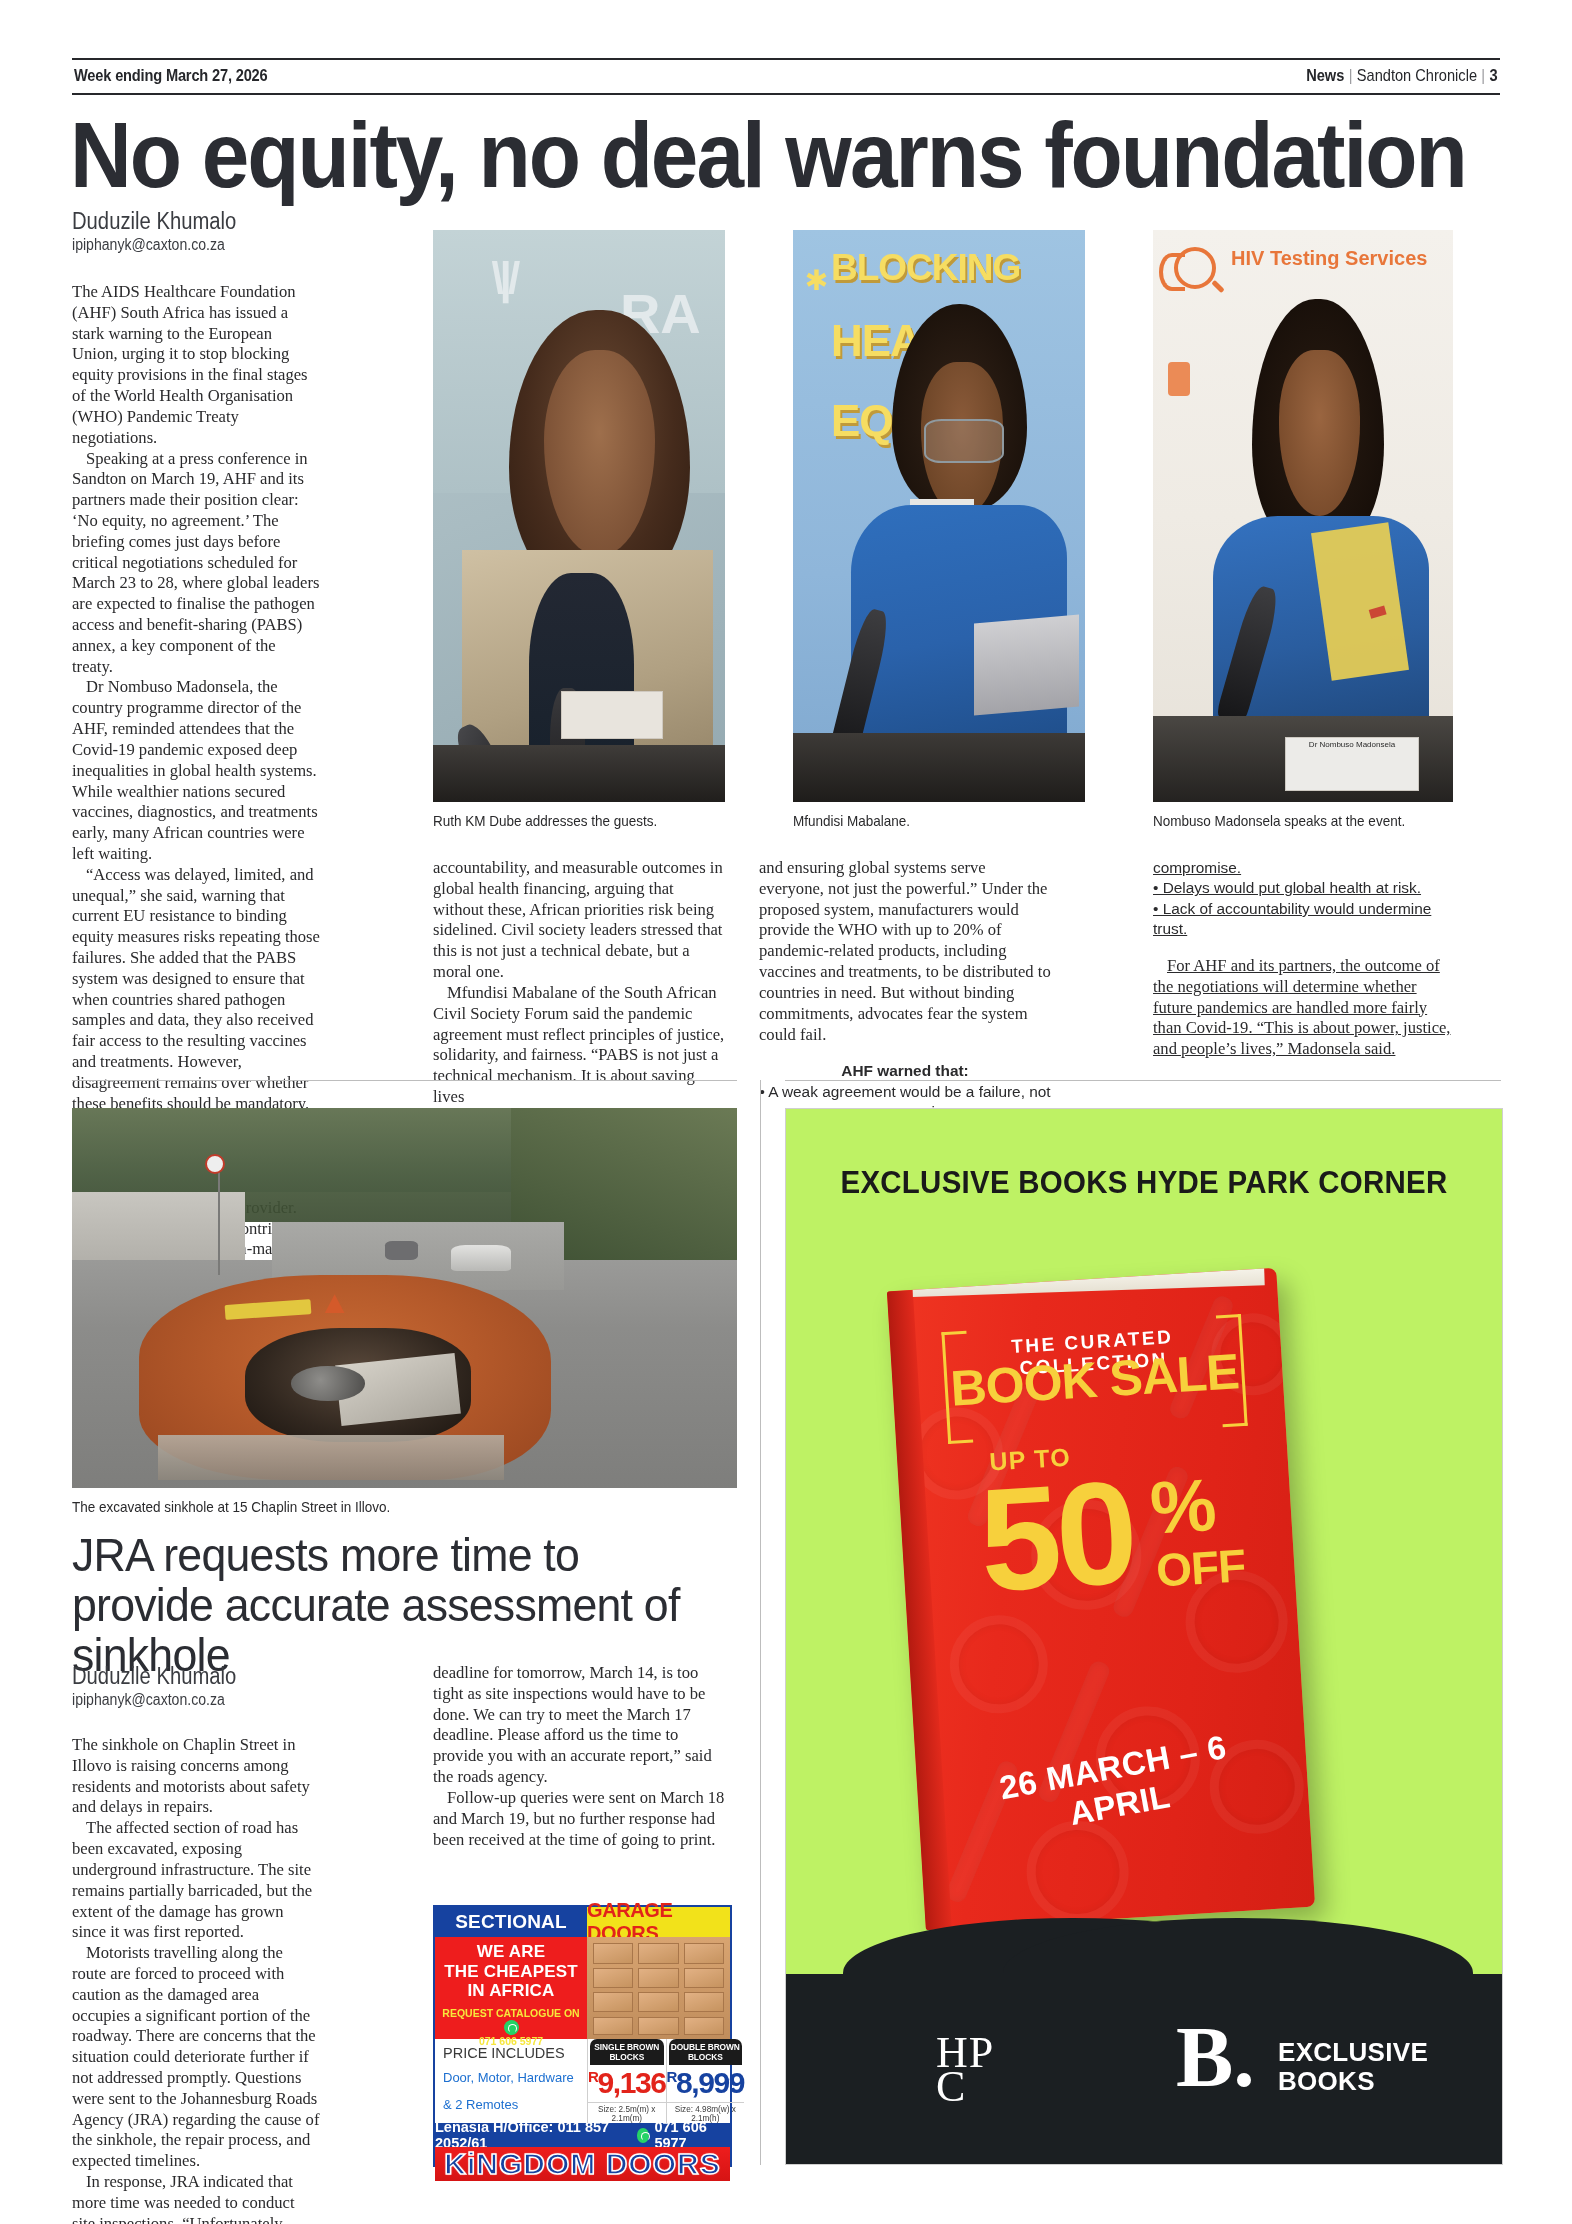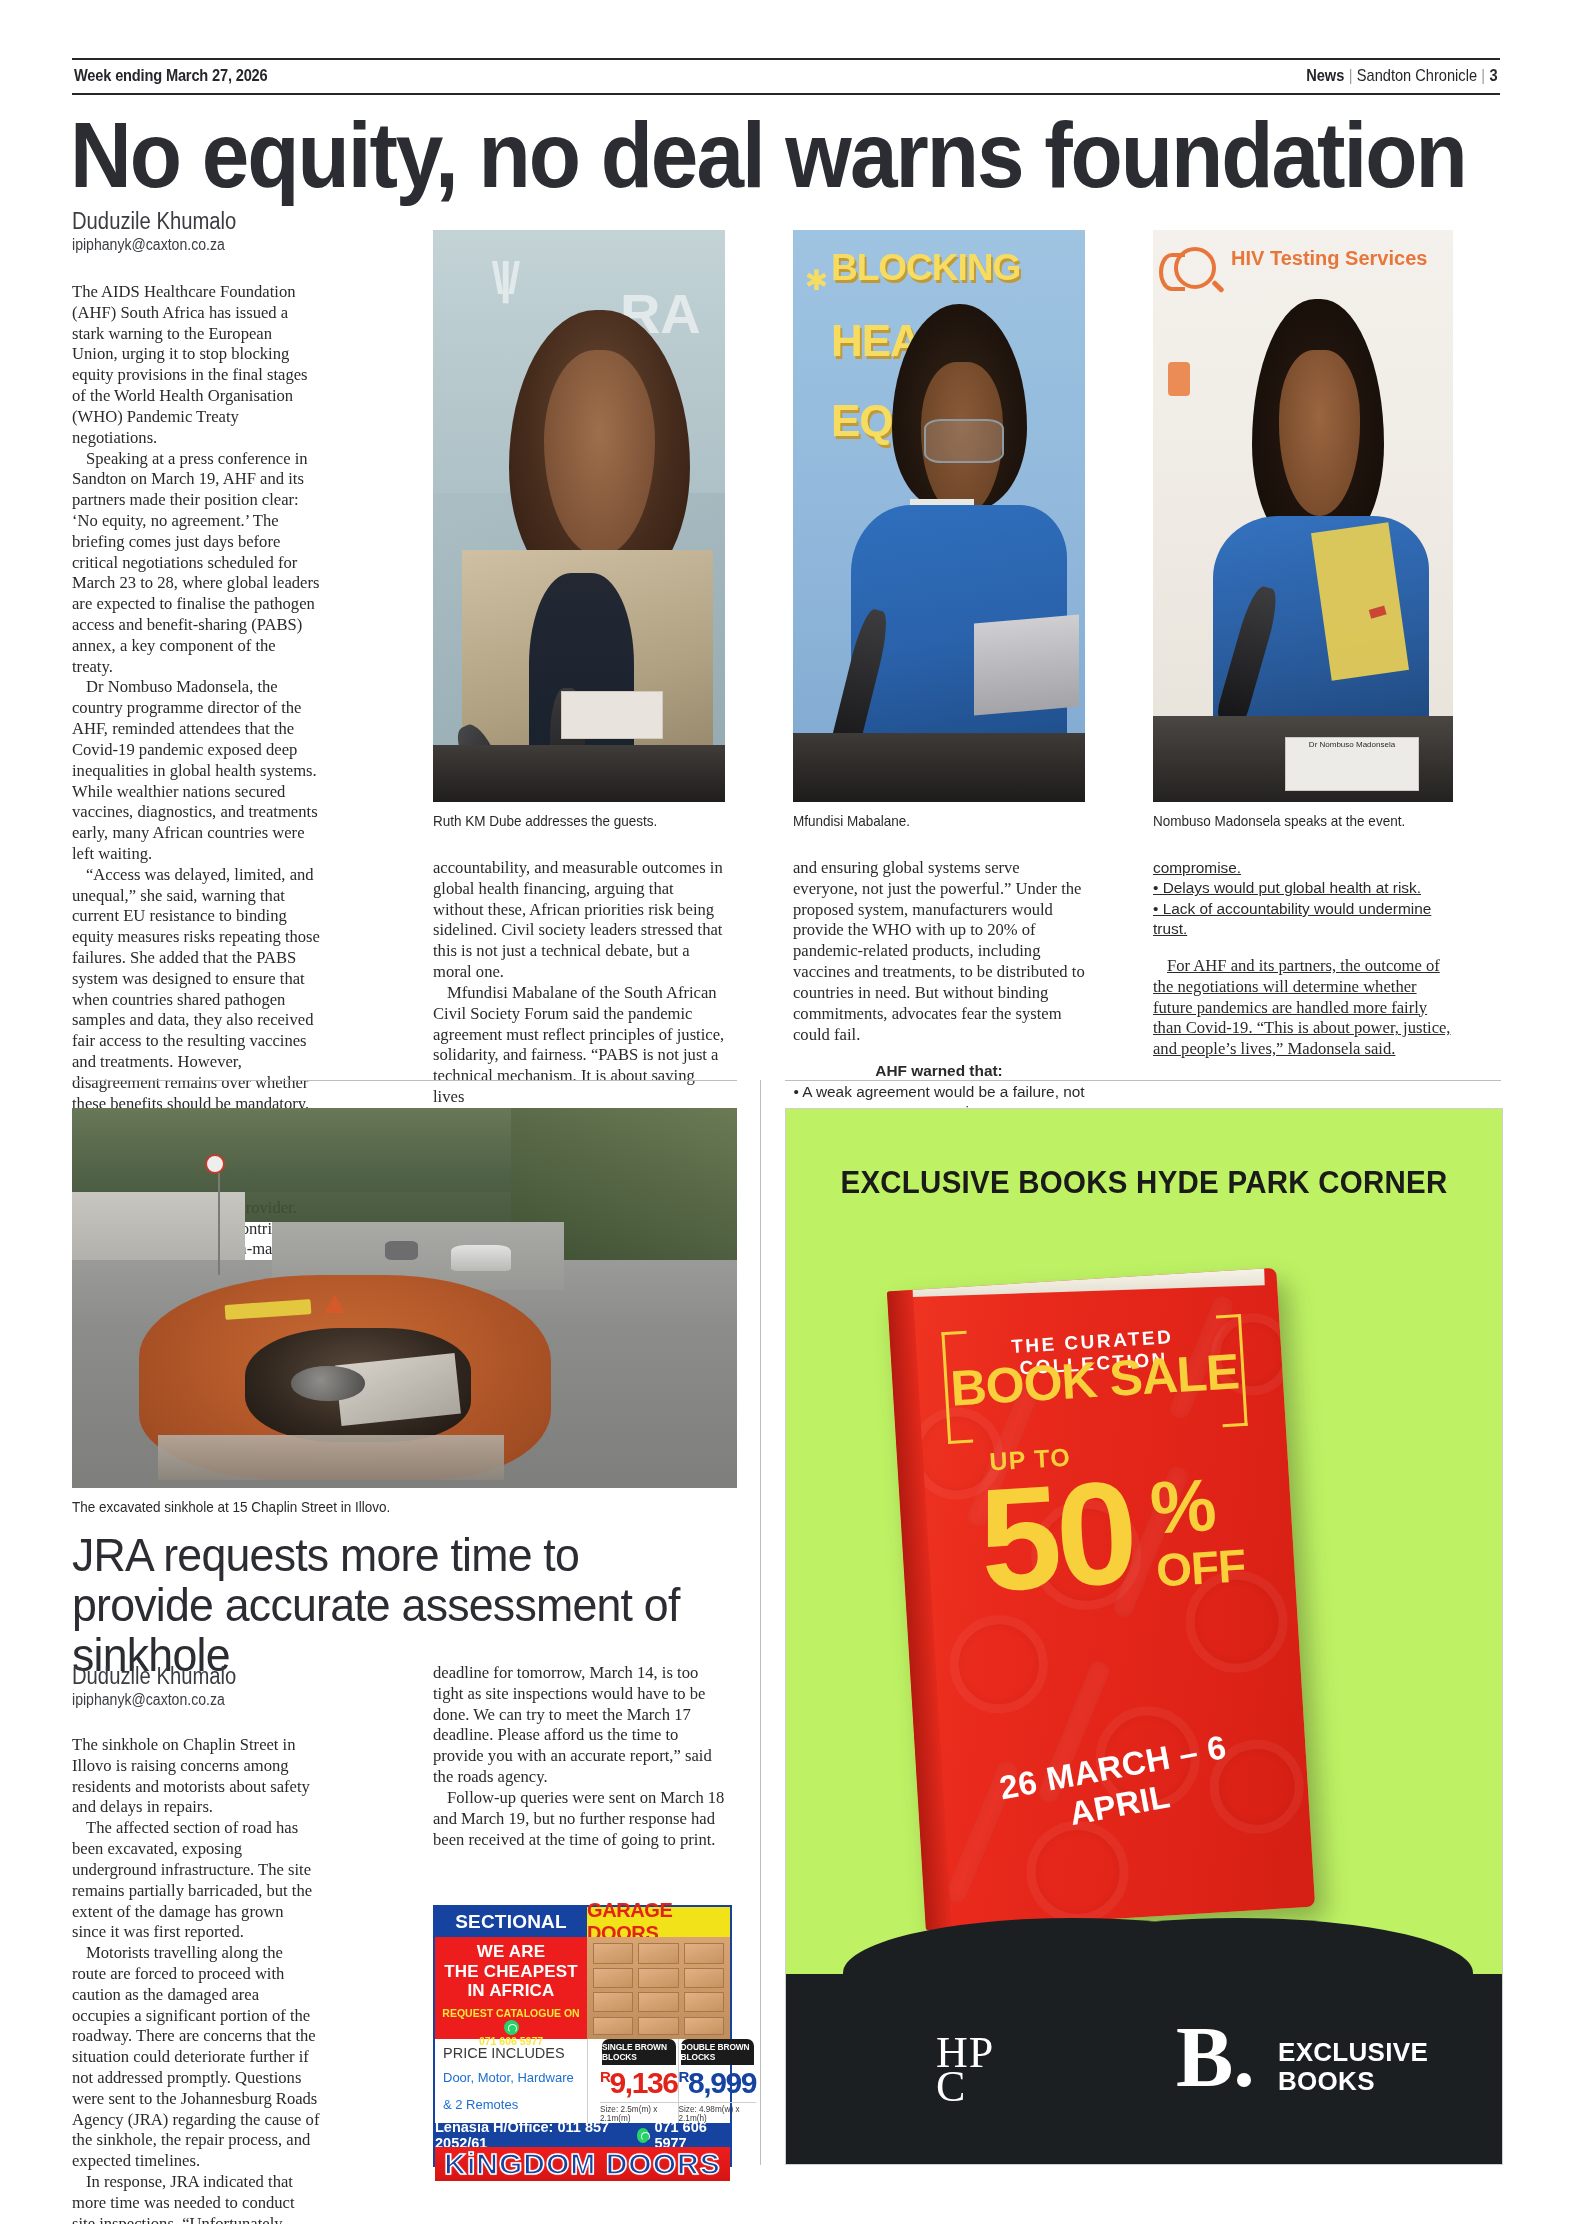--- a/index.html
+++ b/index.html
@@ -41,21 +41,21 @@
     white-space:nowrap;margin-top:2px;}
 
   .bodycol{position:absolute;font-family:"Liberation Serif",serif;
     font-size:16.6px;line-height:1.255;color:#2a2a2c;text-align:left;}
   .bodycol p{margin:0;text-indent:14px;}
   .bodycol p.first{text-indent:0;}
 
   
   #a1c1{left:72px;top:282px;width:248px;}
   #a1c2{left:433px;top:858px;width:292px;}
-  #a1c3{left:793px;top:858px;width:292px;}
+  #a1c3{left:759px;top:858px;width:292px;}
   #a1c4{left:1153px;top:858px;width:300px;text-decoration:underline;}
 
   .sansblock{font-family:"Liberation Sans",sans-serif;font-size:15.4px;
     line-height:1.33;color:#2a2a2c;}
   .sansblock .bold{font-weight:bold;}
 
   
   .photo{position:absolute;overflow:hidden;background:#cfcfcf;}
   #ph1{left:433px;top:230px;width:292px;height:572px;}
   #ph2{left:793px;top:230px;width:292px;height:572px;}
@@ -216,21 +216,21 @@
   .kd-red{flex:0 0 152px;background:#ee1d1d;color:#fff;text-align:center;padding-top:5px;box-sizing:border-box;}
   .kd-red .l1{font-weight:bold;font-size:17px;line-height:1.16;letter-spacing:0.2px;}
   .kd-req{color:#f7e73c;font-weight:bold;font-size:10.5px;margin-top:6px;line-height:1.25;}
   .kd-door{flex:1;position:relative;background:linear-gradient(180deg,#d8a471,#c08d5c);overflow:hidden;}
   .kd-panel{position:absolute;background:linear-gradient(160deg,#e2b184,#c6935f);
     border:1.5px solid #a8764a;box-sizing:border-box;}
   .kd-price{display:flex;height:84px;}
   .kd-inc{flex:0 0 152px;padding:6px 6px 0 8px;box-sizing:border-box;}
   .kd-inc .h{font-size:14.5px;color:#3a3a3a;}
   .kd-inc .b{font-size:13px;color:#1c6fd0;margin-top:7px;line-height:1.5;}
-  .kd-box{flex:1;border-left:1px solid #cfcfcf;position:relative;padding-left:12px;}
+  .kd-box{flex:1;border-left:1px solid #cfcfcf;position:relative;text-align:center;}
   .kd-boxes{display:flex;height:100%;}
   .kd-b{flex:1;position:relative;}
   .kd-blab{background:#1b1b1b;color:#fff;font-weight:bold;font-size:8.4px;
     padding:3px 0 3px 0;letter-spacing:-0.1px;border-radius:7px 7px 0 0;margin:0 2px;}
   .kd-amt{font-weight:bold;font-size:30px;line-height:1.02;margin-top:3px;letter-spacing:-1.4px;}
   .kd-amt sup{font-size:15px;vertical-align:super;}
   .kd-red-t{color:#e2231a;}
   .kd-blue-t{color:#1642a0;}
   .kd-size{font-size:8.2px;color:#3a3a3a;margin-top:3px;border-top:1px solid #cfcfcf;padding-top:2px;}
   .kd-phone{background:#1642a0;color:#fff;font-weight:bold;font-size:14.5px;height:24px;

